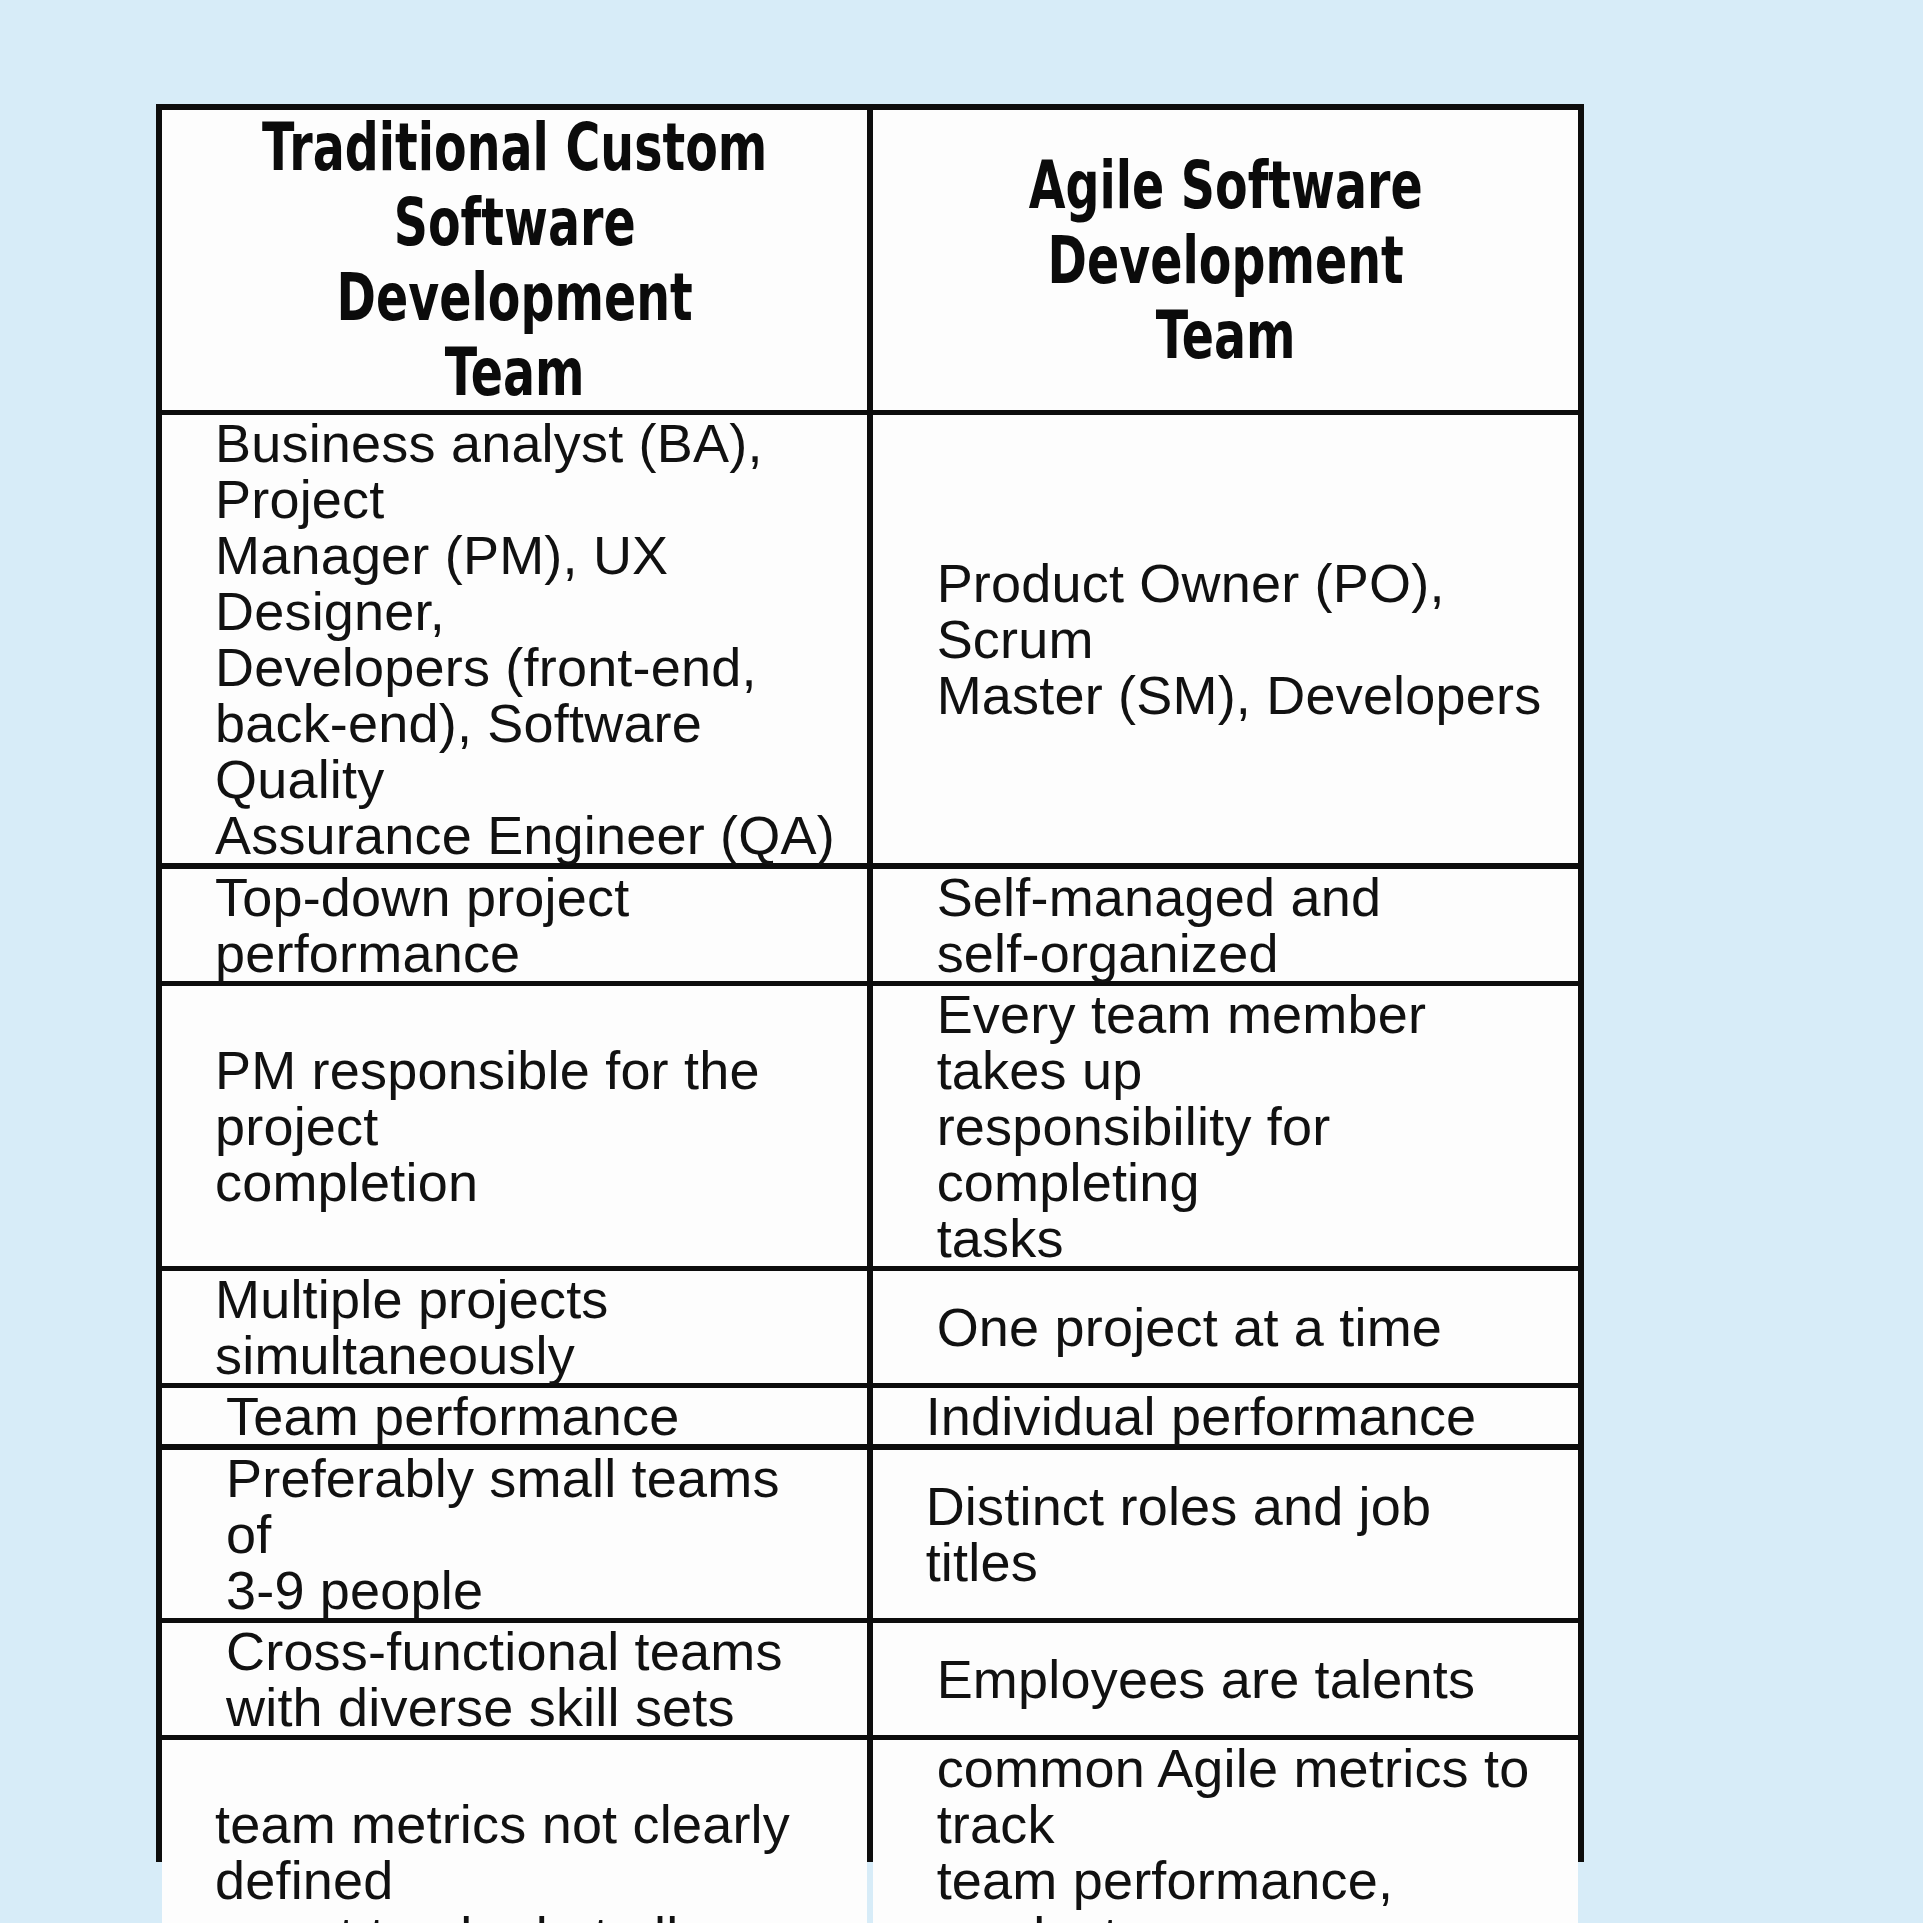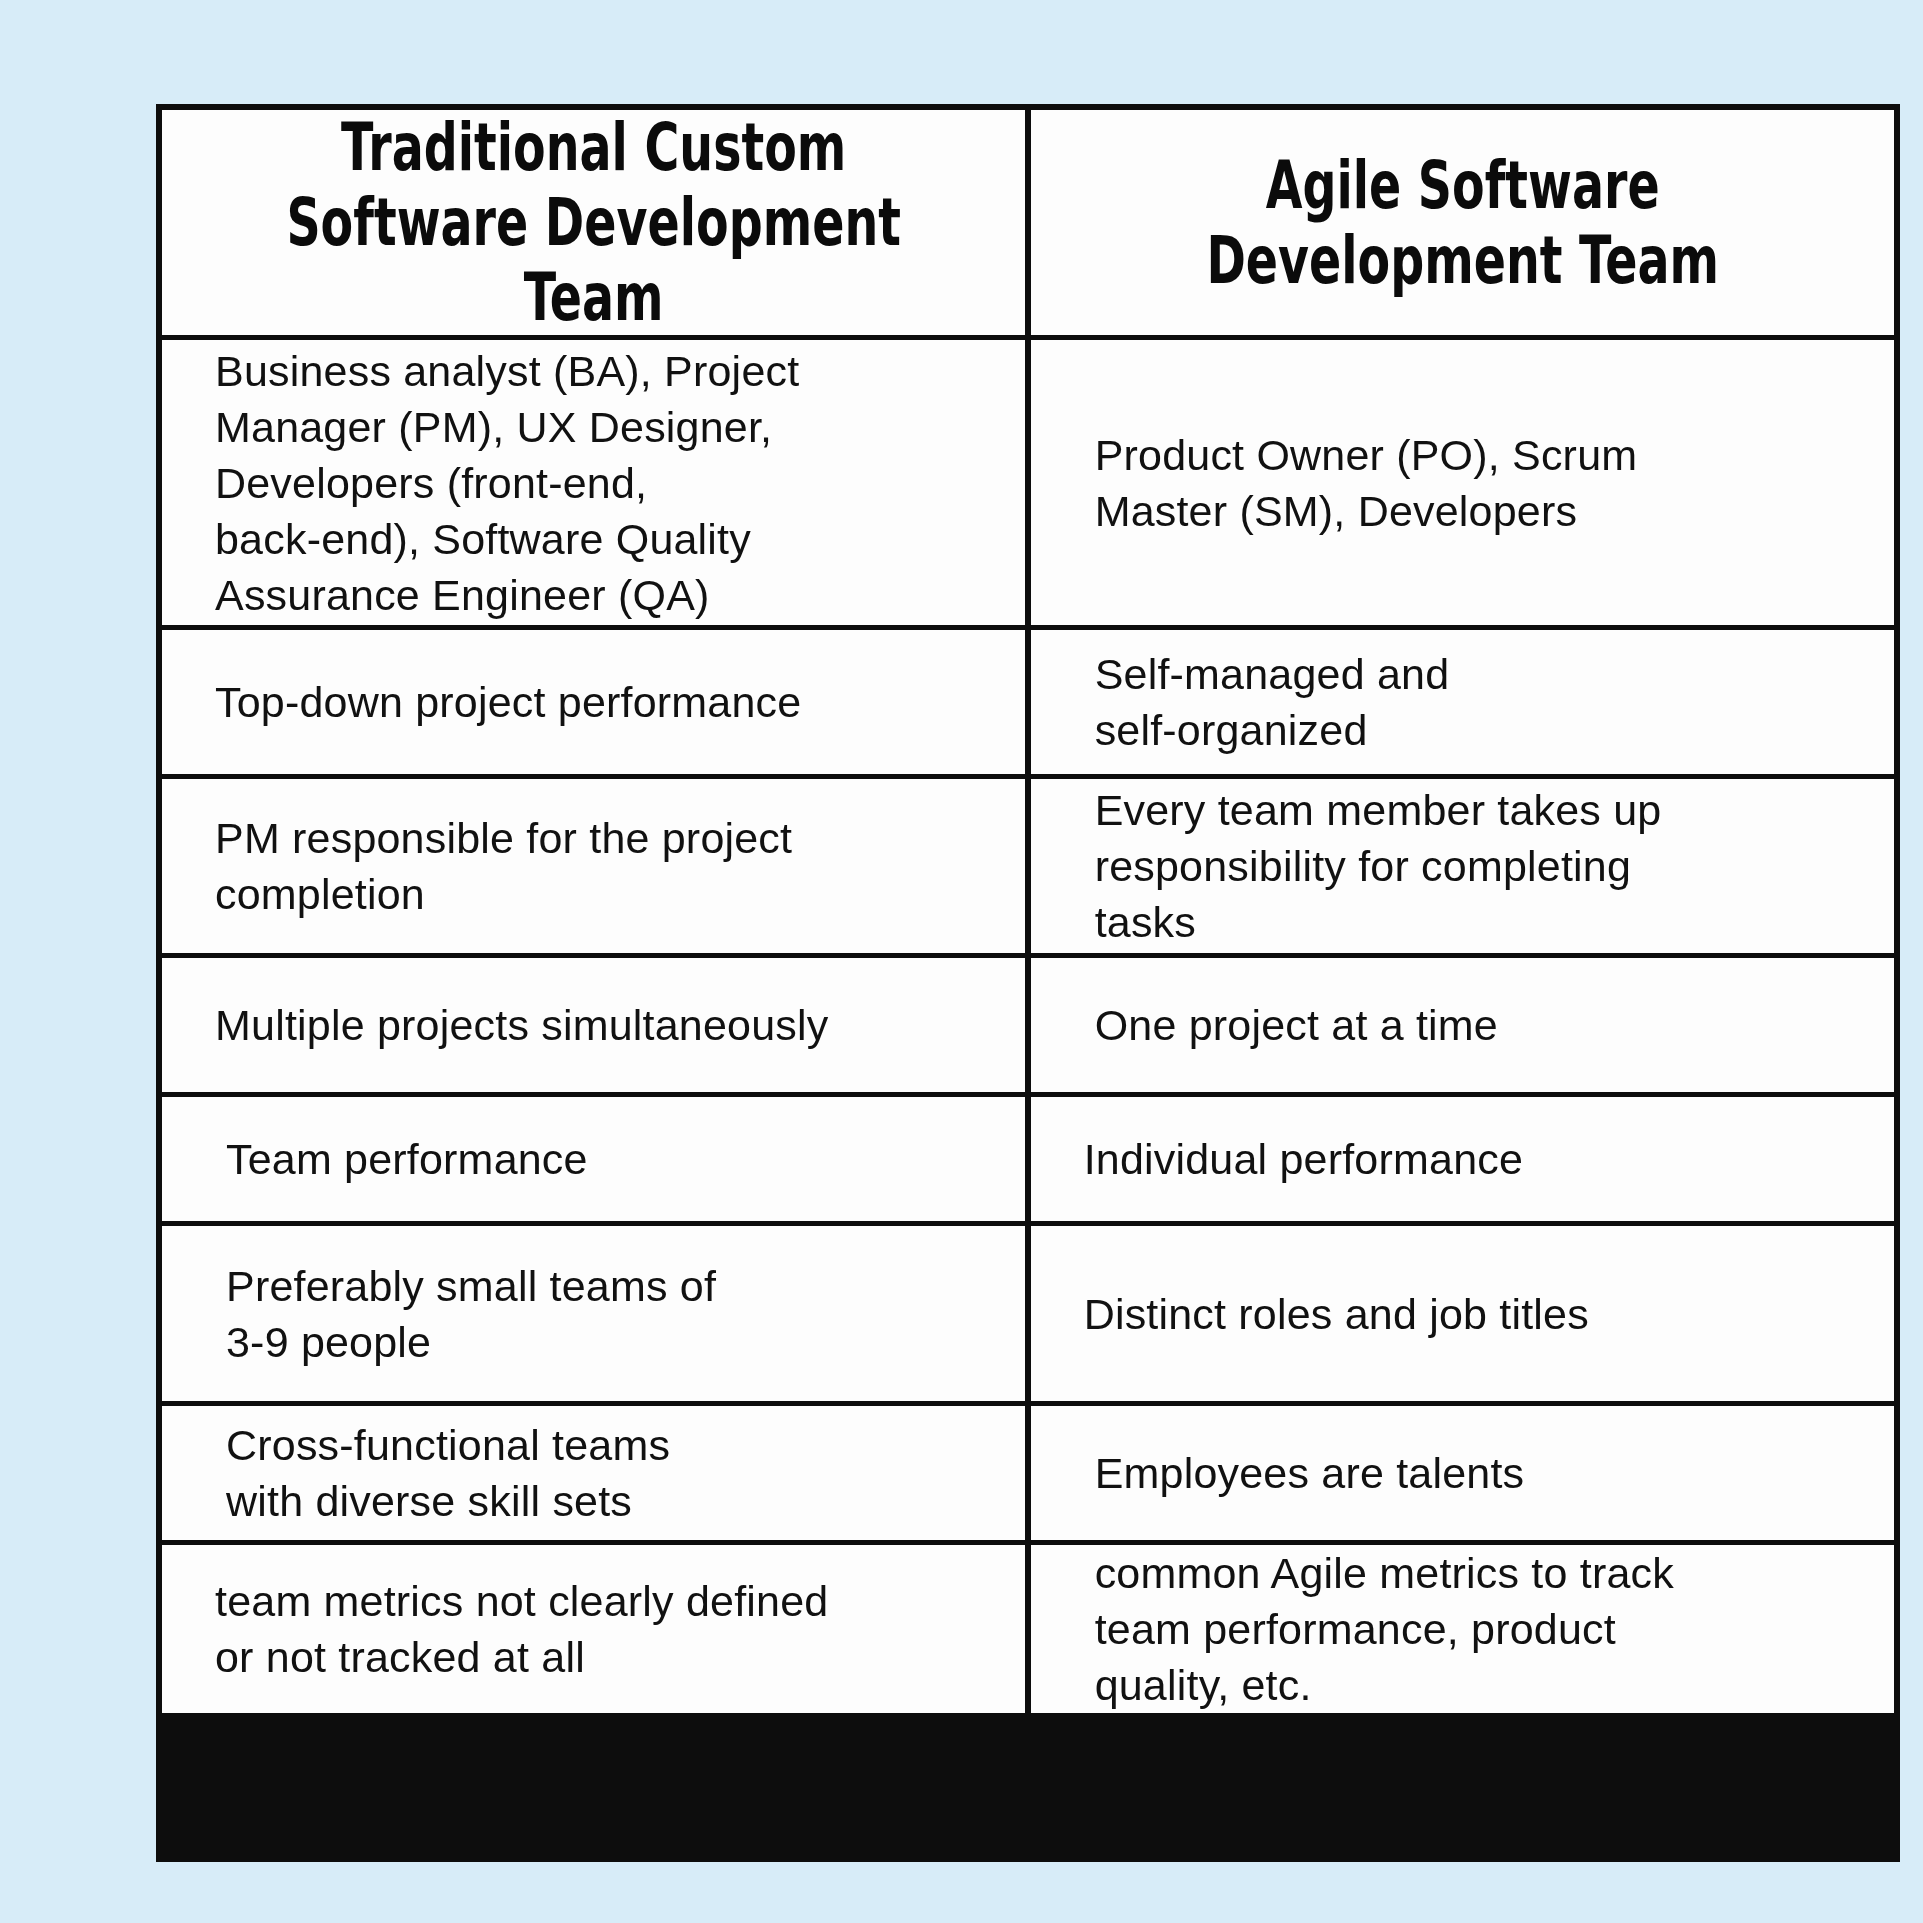--- a/index.html
+++ b/index.html
@@ -14,21 +14,21 @@
   }
   .canvas {
     position: absolute;
     inset: 0;
     background: var(--page-bg, #d7ecf8);
   }
   .comparison-table {
     position: absolute;
     left: 156px;
     top: 104px;
-    width: 1744px;
+    width: 1428px;
     height: 1758px;
     box-sizing: border-box;
     border: 6.8px solid var(--line, #0d0d0d);
     background: var(--line, #0d0d0d);
     display: grid;
     grid-template-columns: 1fr 1fr;
     grid-template-rows: 246fr 419fr 212fr 255fr 197fr 182fr 258fr 196fr 172fr 203fr;
     gap: 5.3px;
   }
   .cell {
@@ -50,21 +50,21 @@
     font-size: 66px;
     line-height: 75px;
     letter-spacing: 0px;
     color: #0b0b0b;
     white-space: pre-line;
     transform: scaleX(0.72);
     transform-origin: 50% 50%;
   }
   .cell-text {
     margin: 0;
-    font-size: 43px;
+    font-size: 54px;
     line-height: 56px;
     letter-spacing: 0.2px;
     color: #111111;
     white-space: pre-line;
     text-align: left;
   }
   .col-trad .cell-text { padding: 0 30px 0 53px; }
   .col-agile .cell-text { padding: 0 30px 0 64px; }
 </style>
 </head>

